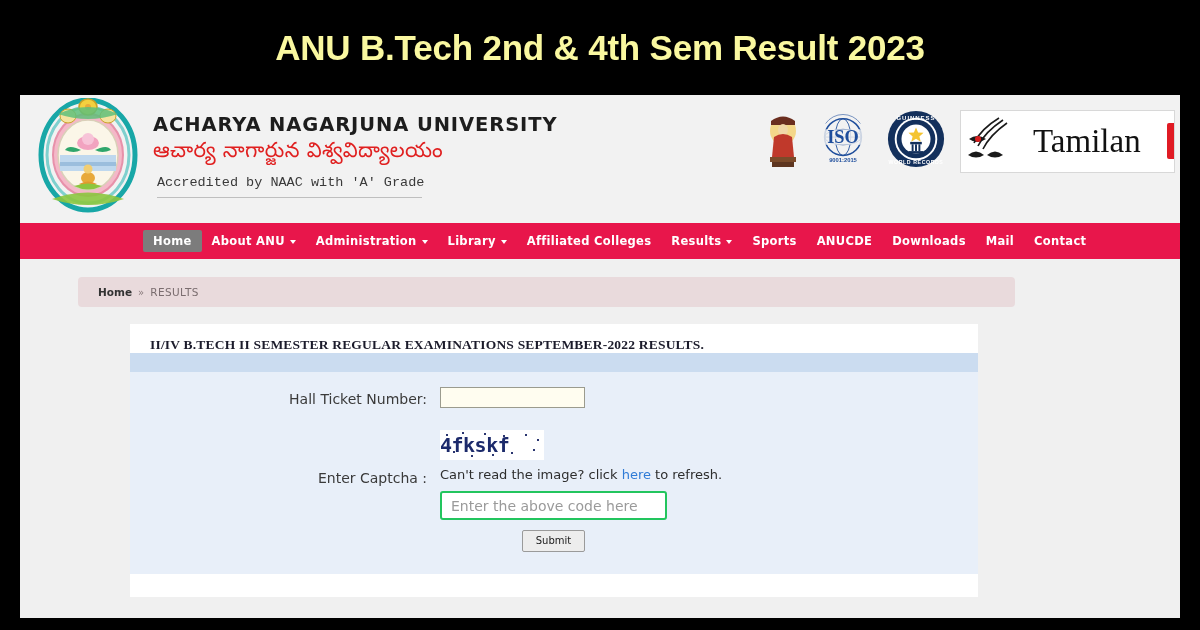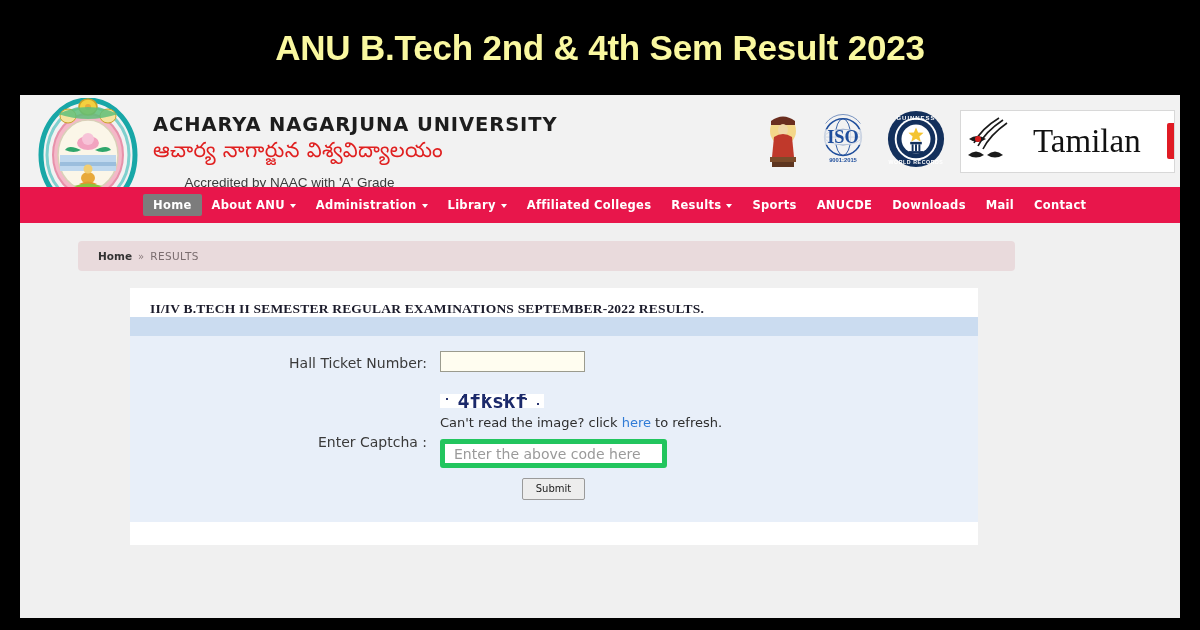--- a/index.html
+++ b/index.html
@@ -44,21 +44,21 @@
     left: 20px; top: 95px;
     width: 1160px; height: 523px;
     background: #F0F0F0;
     overflow: hidden;
   }
 
   
   .site-header {
     position: relative;
     width: 100%;
-    height: 92px;
+    height: 128px;
     background: #F2F2F2;
   }
 
   .emblem {
     position: absolute;
     left: 18px; top: 3px;
     width: 100px; height: 115px;
   }
 
   .uni-text {
@@ -76,21 +76,21 @@
   }
   .uni-te {
     font-family: "DejaVu Sans", sans-serif;
     font-size: 21px;
     color: #E02020;
     letter-spacing: 0.3px;
     margin-top: 2px;
     white-space: nowrap;
   }
   .uni-naac {
-    font-family: Liberation Sans, sans-serif;
+    font-family: Liberation Mono, monospace;
     font-size: 13.5px;
     color: #3A3A3A;
     text-align: center;
     margin-top: 8px;
     padding-bottom: 7px;
     border-bottom: 1px solid #BFBFBF;
     width: 265px;
     margin-left: 4px;
     white-space: nowrap;
   }
@@ -265,26 +265,26 @@
     outline: none;
     font-family: "DejaVu Sans", sans-serif;
     font-size: 12px;
     padding: 0 3px;
   }
 
   .captcha-block { padding-top: 22px; }
 
   .captcha-img {
     width: 104px;
-    height: 14px;
+    height: 30px;
     background: #FFFFFF;
     position: relative;
     display: flex;
     align-items: center;
-    justify-content: center;
+    justify-content: flex-start;
     overflow: hidden;
   }
   .captcha-text {
     font-family: "DejaVu Sans Mono", monospace;
     font-size: 20px;
     font-weight: bold;
     color: #1C2A6B;
     letter-spacing: -0.5px;
     position: relative;
     z-index: 2;
@@ -302,21 +302,21 @@
     color: #2F7BD6;
     text-decoration: none;
     cursor: pointer;
   }
 
   .code-input {
     margin-top: 9px;
     width: 227px;
     height: 29px;
     background: #FFFFFF;
-    border: 5px solid #22c55e;
+    border: 2px solid #22c55e;
     border-radius: 3px;
     outline: none;
     padding: 0 9px;
     font-family: "DejaVu Sans", sans-serif;
     font-size: 14px;
     color: #333333;
   }
   .code-input::placeholder { color: #9A9A9A; }
 
   .submit-wrap {

